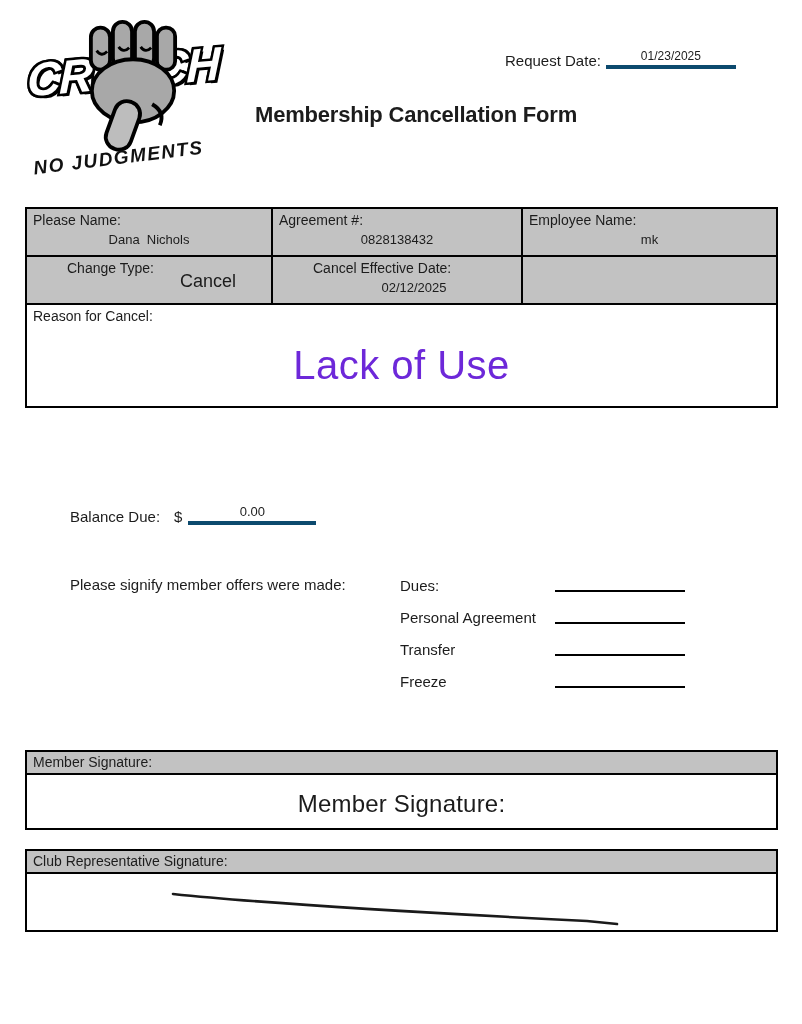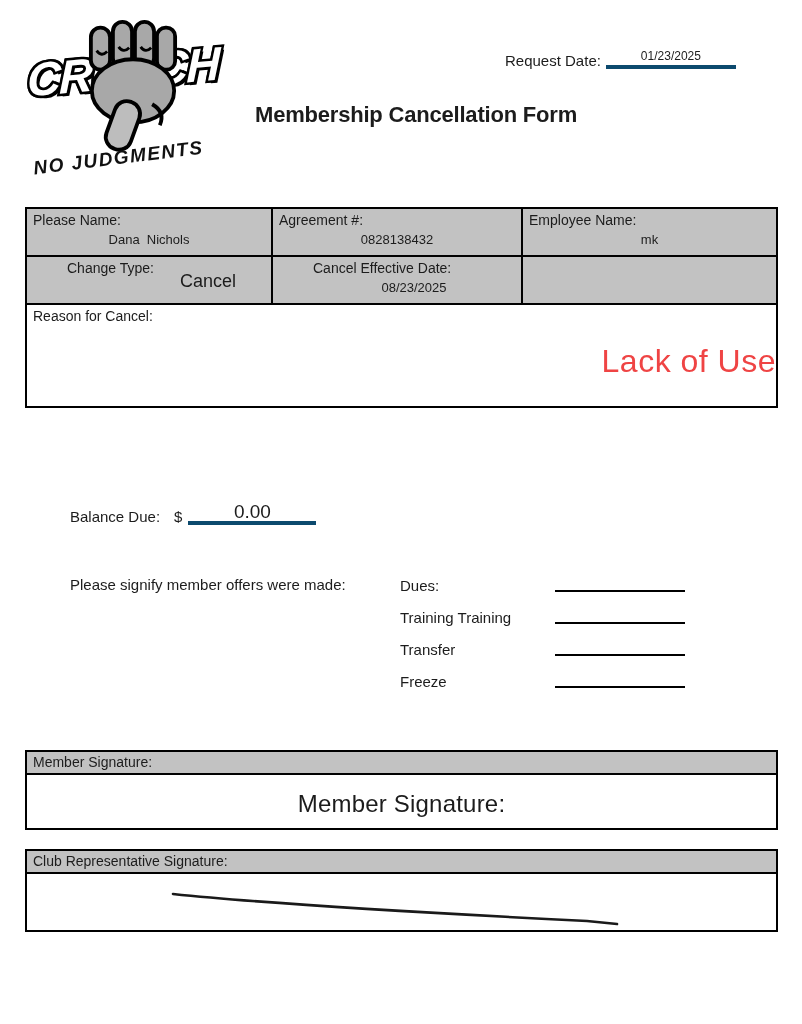--- a/index.html
+++ b/index.html
@@ -28,30 +28,30 @@
         display:grid;grid-template-columns:246px 250px 1fr;box-sizing:border-box;}
   .cell{background:#c2c2c2;padding:3px 6px;box-sizing:border-box;font-size:14px;}
   .br{border-right:2px solid #000;}
   .bb{border-bottom:2px solid #000;}
   .row1{height:48px;} .row2{height:48px;padding-left:40px;}
   .val{display:block;text-align:center;font-size:13px;margin-top:4px;white-space:pre;}
   .change-cell{display:flex;align-items:flex-start;}
   .change-val{font-size:18px;margin-left:26px;margin-top:11px;}
   .reason-cell{grid-column:1 / 4;background:#fff;height:101px;position:relative;padding:3px 6px;
         box-sizing:border-box;font-size:14px;}
-  .reason-val{position:absolute;left:0;right:0;top:38px;text-align:right;font-size:32px;
-        letter-spacing:0.5px;color:#ef4444;}
+  .reason-val{position:absolute;left:0;right:0;top:38px;text-align:center;font-size:40px;
+        letter-spacing:0.5px;color:#6d28d9;}
 
   
   .notice{position:absolute;left:25px;top:450px;width:760px;font-size:14.6px;line-height:1.5;
         white-space:pre-wrap;letter-spacing:-0.1px;}
   .notice b{letter-spacing:0;}
 
   .balance-row{position:absolute;left:70px;top:506px;display:flex;align-items:flex-end;gap:6px;font-size:15px;}
-  .balance-line{width:128px;font-size:19px;}
+  .balance-line{width:128px;font-size:13px;}
   .currency{margin-left:8px;}
 
   
   .offers{position:absolute;left:70px;top:576px;width:640px;}
   .offers-prompt{position:absolute;left:0;top:0;font-size:15px;}
   .offers-list{position:absolute;left:330px;top:0;}
   .offer-row{display:flex;align-items:flex-start;height:20px;margin-bottom:12px;gap:12px;}
   .offer-label{width:143px;font-size:15px;line-height:19px;}
   .offer-line{width:130px;border-bottom:2px solid #000;height:14px;}
 
@@ -109,21 +109,21 @@
       <span>Employee Name:</span>
       <span class="val">mk</span>
     </div>
 
     <div class="cell br bb row2 change-cell">
       <span>Change Type:</span>
       <span class="change-val">Cancel</span>
     </div>
     <div class="cell br bb row2">
       <span>Cancel Effective Date:</span>
-      <span class="val">08/23/2025</span>
+      <span class="val">02/12/2025</span>
     </div>
     <div class="cell bb row2"></div>
 
     <div class="reason-cell">
       <span>Reason for Cancel:</span>
       <div class="reason-val">Lack of Use</div>
     </div>
   </div>
 
 
@@ -136,21 +136,21 @@
   </div>
 
   <div class="offers">
     <div class="offers-prompt">Please signify member offers were made:</div>
     <div class="offers-list">
       <div class="offer-row">
         <span class="offer-label">Dues:</span>
         <span class="offer-line"></span>
       </div>
       <div class="offer-row">
-        <span class="offer-label">Training Training</span>
+        <span class="offer-label">Personal Agreement</span>
         <span class="offer-line"></span>
       </div>
       <div class="offer-row">
         <span class="offer-label">Transfer</span>
         <span class="offer-line"></span>
       </div>
       <div class="offer-row">
         <span class="offer-label">Freeze</span>
         <span class="offer-line"></span>
       </div>

